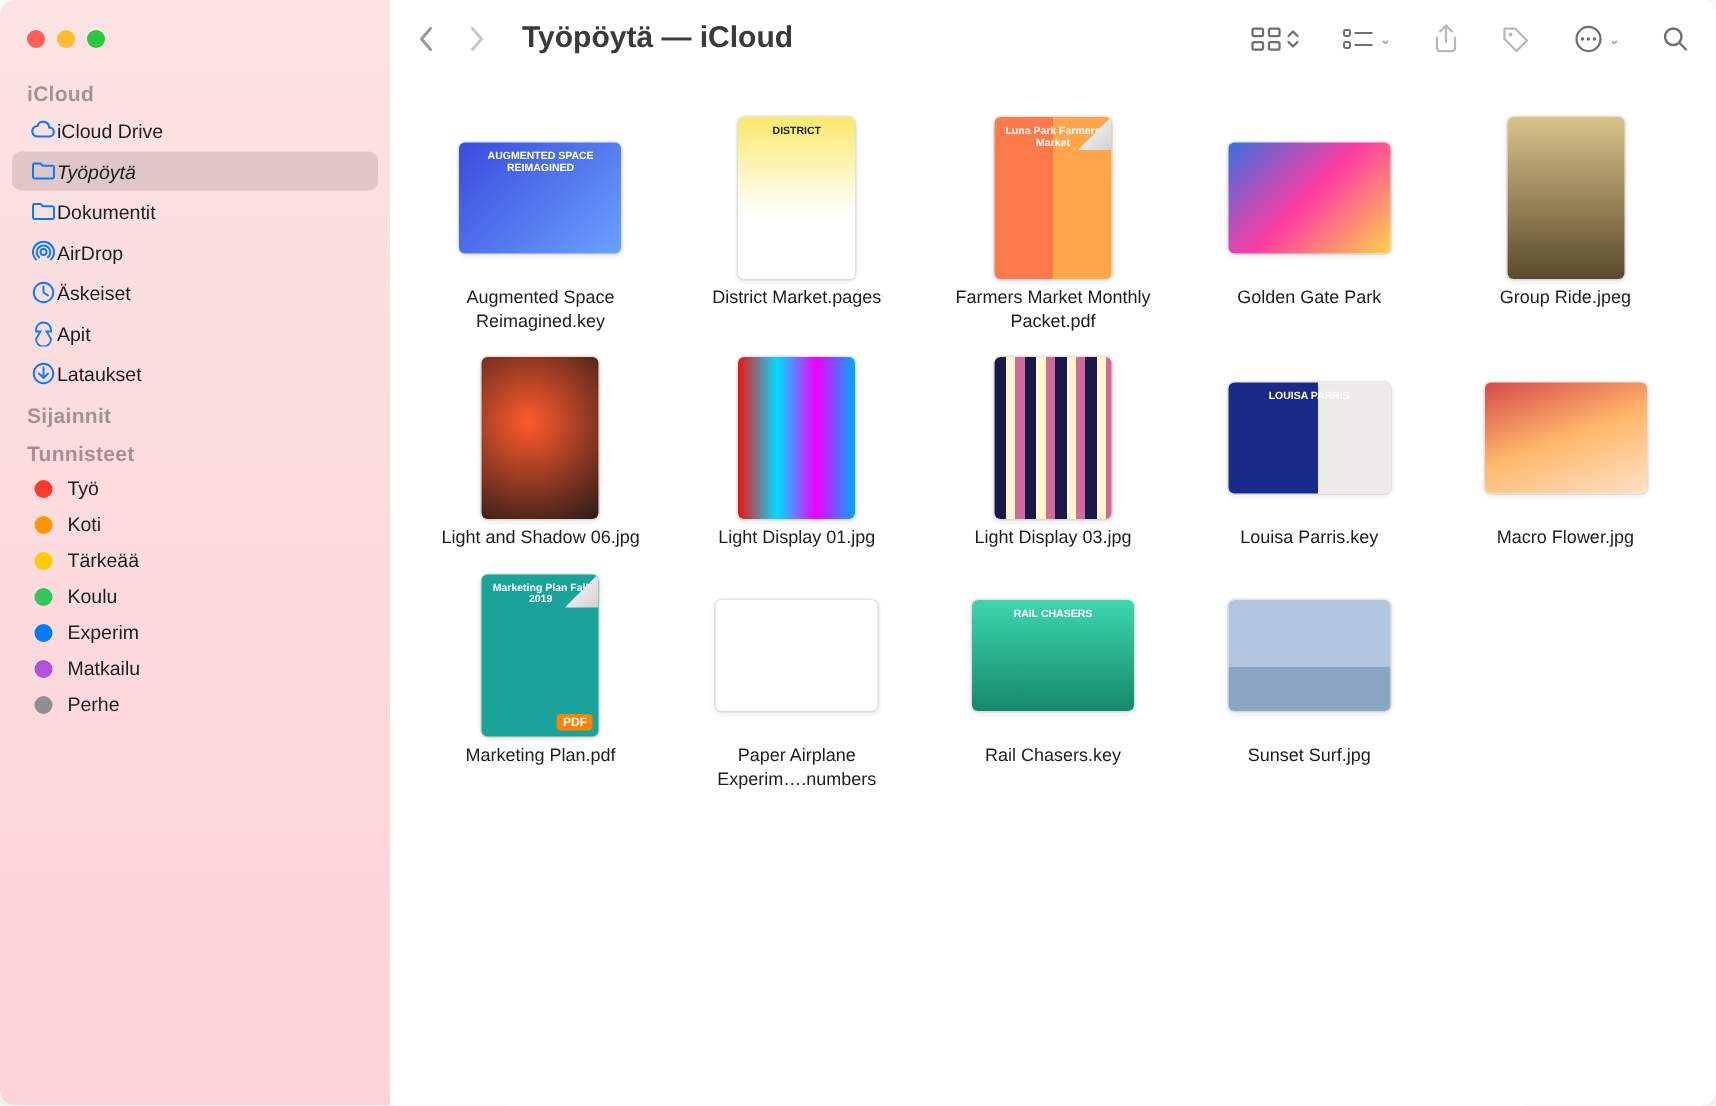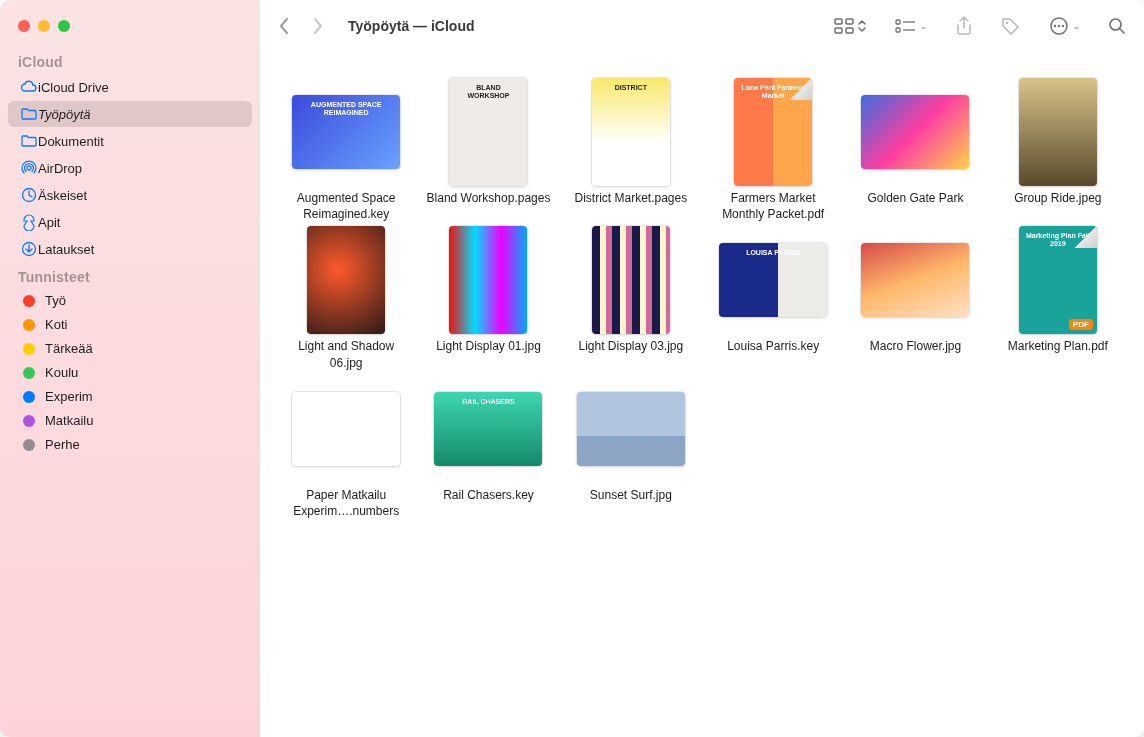--- a/index.html
+++ b/index.html
@@ -27,25 +27,25 @@
     .side-icon { width: 18px; height: 18px; display: flex; align-items: center; justify-content: center; color: #0a7aff; flex-shrink: 0; }
     .tag-row { display: flex; align-items: center; gap: 10px; padding: 4px 12px; margin: 1px 8px; font-size: 13px; color: #1d1d1f; cursor: default; border-radius: 6px;}
     .tag-dot { width: 12px; height: 12px; border-radius: 50%; margin-left: 3px; flex-shrink: 0;}
     .main { flex: 1; display: flex; flex-direction: column; background: #fff; }
     .toolbar {
       height: 52px; display: flex; align-items: center; padding: 0 18px; gap: 14px;
       border-bottom: 1px solid rgba(0,0,0,0.0);
     }
     .nav-arrows { display: flex; gap: 22px; color: #9a9a9a; }
     .nav-btn { cursor: default; display:flex; align-items:center;}
-    .title { font-size: 14px; font-weight: 600; color: #3a3a3c; margin-left: 10px; flex: 1; }
+    .title { font-size: 20px; font-weight: 600; color: #3a3a3c; margin-left: 10px; flex: 1; }
     .tool-right { display: flex; gap: 28px; align-items: center; color: #6e6e73; }
     .tool-btn { cursor: default; display:flex; align-items:center; gap:3px;}
     .content { flex: 1; overflow: auto; padding: 28px 22px; }
-    .grid { display: grid; grid-template-columns: repeat(6, 1fr); gap: 6px 14px; }
+    .grid { display: grid; grid-template-columns: repeat(5, 1fr); gap: 18px 14px; }
     .file { display: flex; flex-direction: column; align-items: center; text-align: center; cursor: default;}
     .thumb {
       width: 108px; height: 104px; display: flex; align-items: center; justify-content: center;
       margin-bottom: 6px;
     }
     .thumb-inner {
       background: #fff; border-radius: 4px; box-shadow: 0 0 0 1px rgba(0,0,0,0.07), 0 1px 4px rgba(0,0,0,0.12);
       width: 100%; height: 100%;
       position: relative; overflow: hidden;
     }
@@ -141,20 +141,21 @@
         </div>
         <div class="side-item">
           <span class="side-icon">
             <svg width="18" height="18" viewBox="0 0 18 18">
               <circle cx="9" cy="9" r="6.5" stroke="#0a7aff" stroke-width="1.3" fill="none"></circle>
               <path d="M9 5 V12 M6 9 L9 12 L12 9" stroke="#0a7aff" stroke-width="1.3" fill="none" stroke-linecap="round" stroke-linejoin="round"></path>
             </svg>
           </span>
           <span>Lataukset</span>
         </div>
+        <div class="side-section-header">Sijainnit</div>
         <div class="side-section-header">Tunnisteet</div>
       </div>
     <div id="sidebar-tags">
         <div class="tag-row">
           <span class="tag-dot" style="background: rgb(255, 59, 48);"></span>
           <span>Työ</span>
         </div>
         <div class="tag-row">
           <span class="tag-dot" style="background: rgb(255, 149, 0);"></span>
           <span>Koti</span>
@@ -252,28 +253,20 @@
           <div class="file">
             <div class="thumb">
               <div class="thumb-inner landscape bg-aug">
                 <div class="thumb-text" style="top: 6px; left: 6px; right: 6px; font-size: 7px; line-height: 1.1;">AUGMENTED SPACE REIMAGINED</div>
               </div>
             </div>
             <div class="file-label">Augmented Space Reimagined.key</div>
           </div>
           <div class="file">
             <div class="thumb">
-              <div class="thumb-inner portrait bg-bland">
-                <div class="thumb-text" style="top: 6px; left: 6px; right: 6px; font-size: 7px; line-height: 1.1; color: rgb(34, 34, 34);">BLAND WORKSHOP</div>
-              </div>
-            </div>
-            <div class="file-label">Bland Workshop.pages</div>
-          </div>
-          <div class="file">
-            <div class="thumb">
               <div class="thumb-inner portrait bg-district">
                 <div class="thumb-text" style="top: 6px; left: 6px; right: 6px; font-size: 7px; line-height: 1.1; color: rgb(34, 34, 34);">DISTRICT</div>
               </div>
             </div>
             <div class="file-label">District Market.pages</div>
           </div>
           <div class="file">
             <div class="thumb">
               <div class="thumb-inner portrait bg-farmers dog-ear">
                 <div class="thumb-text" style="top: 6px; left: 6px; right: 6px; font-size: 7px; line-height: 1.1;">Luna Park Farmers Market</div>
@@ -331,21 +324,21 @@
                 <div class="thumb-text" style="top: 6px; left: 6px; right: 6px; font-size: 7px; line-height: 1.1;">Marketing Plan Fall 2019</div>
                 <div class="pdf-badge">PDF</div>
               </div>
             </div>
             <div class="file-label">Marketing Plan.pdf</div>
           </div>
           <div class="file">
             <div class="thumb">
               <div class="thumb-inner landscape bg-paper"></div>
             </div>
-            <div class="file-label">Paper Matkailu Experim….numbers</div>
+            <div class="file-label">Paper Airplane Experim….numbers</div>
           </div>
           <div class="file">
             <div class="thumb">
               <div class="thumb-inner landscape bg-rail">
                 <div class="thumb-text" style="top: 6px; left: 6px; right: 6px; font-size: 7px; line-height: 1.1;">RAIL CHASERS</div>
               </div>
             </div>
             <div class="file-label">Rail Chasers.key</div>
           </div>
           <div class="file">

